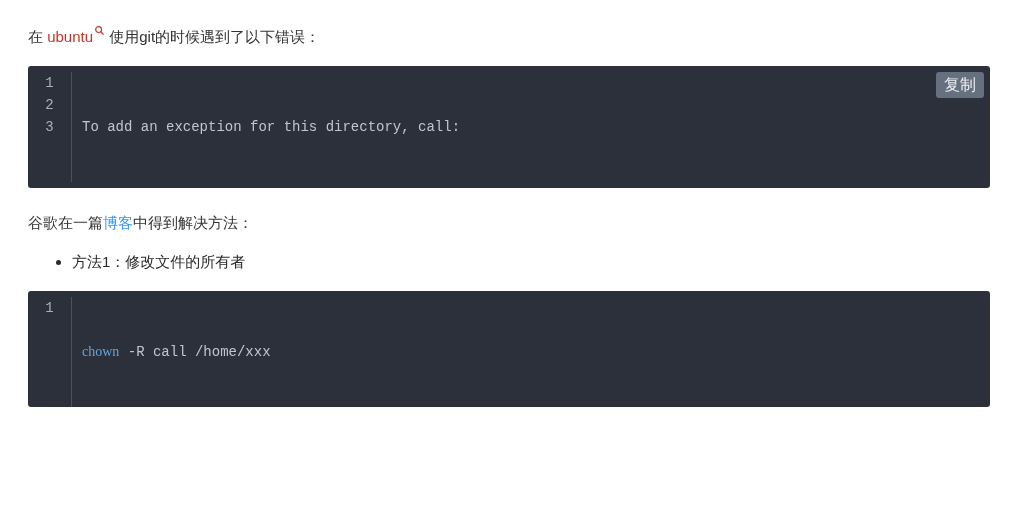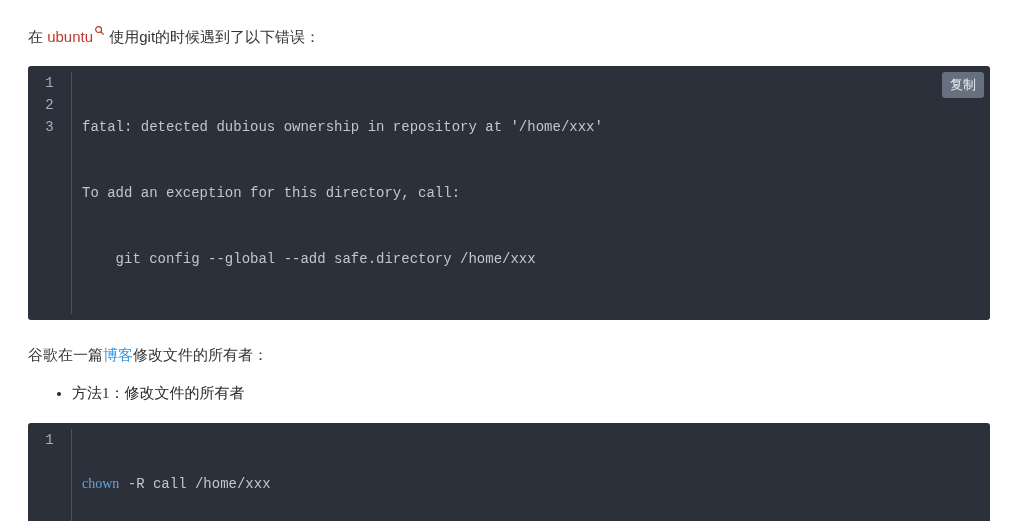--- a/index.html
+++ b/index.html
@@ -53,28 +53,28 @@
       overflow-x: auto;
     }
     .codecol .line { height: 22px; }
     .code-pad-top { height: 6px; }
     .code-pad-bot { height: 6px; }
     .copy-btn {
       position: absolute;
       top: 6px; right: 6px;
       background: #67707f;
       color: #eceff4;
-      font-size: 13px;
+      font-size: 16px;
       padding: 2px 8px;
       border-radius: 3px;
       cursor: pointer;
       font-family: -apple-system, "Microsoft YaHei", sans-serif;
     }
     .tok-keyword { color: #6aa3db; font-family: Liberation Serif, serif; }
-    ul { list-style: disc; margin: 14px 0 10px 0; padding-left: 44px; font-family: Liberation Serif, serif; }
+    ul { list-style: disc; margin: 14px 0 10px 0; padding-left: 44px; }
     li { margin: 6px 0; color: #2a2a2a; }
   </style>
 </head>
 <body>
 
 <p>
   <span>在 </span><a href="#" class="link-red"><span>ubuntu</span></a><span class="search-ico"><svg viewBox="0 0 12 12" width="11" height="11">
         <circle cx="5" cy="5" r="3.2" fill="none" stroke="#c0392b" stroke-width="1.3"></circle>
         <line x1="7.4" y1="7.4" x2="10.5" y2="10.5" stroke="#c0392b" stroke-width="1.4"></line>
       </svg></span><span> 使用git的时候遇到了以下错误：</span>
@@ -83,30 +83,28 @@
 <div class="codeblock">
   <div class="copy-btn">复制</div>
   <div class="code-pad-top"></div>
   <div class="code-row">
     <div class="lineno">
       <div class="lineno-cell">1</div>
       <div class="lineno-cell">2</div>
       <div class="lineno-cell">3</div>
     </div>
     <div class="codecol">
-      <div class="line">fatal: detected dubious ownership in repository at '/home/xxx'</div>
       <div class="line">To add an exception for this directory, call:</div>
-      <div class="line">    git config --global --add safe.directory /home/xxx</div>
     </div>
   </div>
   <div class="code-pad-bot"></div>
 </div>
 
 <p>
-  <span>谷歌在一篇</span><a href="#" class="link-blue"><span>博客</span></a><span>修改文件的所有者：</span>
+  <span>谷歌在一篇</span><a href="#" class="link-blue"><span>博客</span></a><span>中得到解决方法：</span>
 </p>
 
 <ul>
   <li>方法1：修改文件的所有者</li>
 </ul>
 
 <div class="codeblock">
   <div class="code-pad-top"></div>
   <div class="code-row">
     <div class="lineno">

